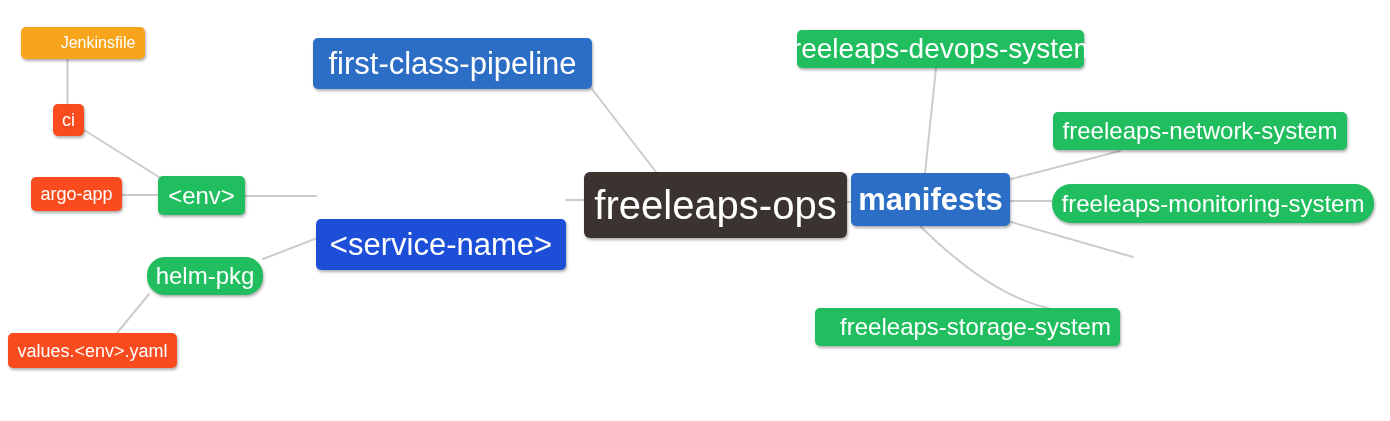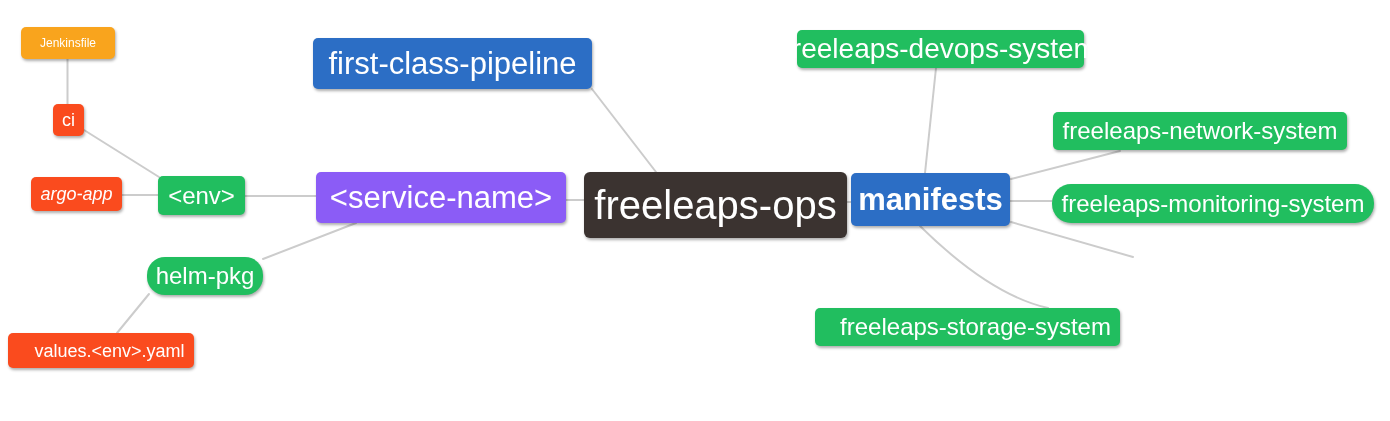--- a/index.html
+++ b/index.html
@@ -29,23 +29,23 @@
     justify-content: center;
     color: #ffffff;
     white-space: nowrap;
     border-radius: 5px;
     box-shadow: 1px 2px 3px rgba(0,0,0,0.32);
     cursor: pointer;
     line-height: 1;
     user-select: none;
   }
   
-  #n-jenkinsfile          { left:21px;   top:27px;  width:94px;  height:32px; font-size:12px; }
+  #n-jenkinsfile          { left:21px;   top:27px;  width:94px;  height:32px; font-size:16px;padding-left:30px; }
   #n-ci                   { left:53px;   top:104px; width:31px;  height:32px; font-size:18px; }
-  #n-argo-app             { left:31px;   top:177px; width:91px;  height:34px; font-size:18px;font-style:italic; }
+  #n-argo-app             { left:31px;   top:177px; width:91px;  height:34px; font-size:18px; }
   #n-env                  { left:158px;  top:176px; width:87px;  height:39px; font-size:24px; }
   #n-first-class-pipeline { left:313px;  top:38px;  width:279px; height:51px; font-size:31px; }
   #n-service-name         { left:316px;  top:172px; width:250px; height:51px; font-size:31px; }
   #n-freeleaps-ops        { left:584px;  top:172px; width:263px; height:66px; font-size:40px; border-radius:6px; }
   #n-manifests            { left:851px;  top:173px; width:159px; height:53px; font-size:31px; }
   #n-devops-system        { left:797px;  top:30px;  width:287px; height:38px; font-size:28px; }
   #n-network-system       { left:1053px; top:112px; width:294px; height:38px; font-size:24px; }
   #n-monitoring-system    { left:1052px; top:184px; width:322px; height:39px; font-size:24px;border-radius:19px; }
   #n-controls-system      { left:1061px; top:256px; width:292px; height:39px; font-size:24px; }
   #n-storage-system       { left:815px;  top:308px; width:289px; height:38px; font-size:24px;padding-left:16px; }
@@ -72,23 +72,23 @@
     <path d="M1010 201 L1052 201" style="stroke: rgb(204, 204, 204);"></path>
     <path d="M1011 222 L1133 257" style="stroke: rgb(204, 204, 204);"></path>
     <path d="M920 226 Q990 295 1048 308" style="stroke: rgb(204, 204, 204);"></path>
   </svg>
 
   <div class="node" id="n-jenkinsfile" style="background: rgb(249, 164, 29);">Jenkinsfile</div>
   <div class="node" id="n-ci" style="background: rgb(250, 75, 30);">ci</div>
   <div class="node" id="n-argo-app" style="background: rgb(250, 75, 30);">argo-app</div>
   <div class="node" id="n-env" style="background: rgb(33, 190, 95);">&lt;env&gt;</div>
   <div class="node" id="n-first-class-pipeline" style="background: rgb(44, 110, 197);">first-class-pipeline</div>
-  <div class="node" id="n-service-name" style="background: #8b5cf6;">&lt;service-name&gt;</div>
+  <div class="node" id="n-service-name" style="background: #1d4ed8; margin-top: 47px;">&lt;service-name&gt;</div>
   <div class="node" id="n-freeleaps-ops" style="background: rgb(59, 51, 48);">freeleaps-ops</div>
   <div class="node" id="n-manifests" style="background: rgb(44, 110, 197); font-weight: bold;">manifests</div>
   <div class="node" id="n-devops-system" style="background: rgb(33, 190, 95);">freeleaps-devops-system</div>
   <div class="node" id="n-network-system" style="background: rgb(33, 190, 95);">freeleaps-network-system</div>
   <div class="node" id="n-monitoring-system" style="background: rgb(33, 190, 95);">freeleaps-monitoring-system</div>
   <div class="node" id="n-storage-system" style="background: rgb(33, 190, 95);">freeleaps-storage-system</div>
   <div class="node" id="n-helm-pkg" style="background: rgb(33, 190, 95);">helm-pkg</div>
-  <div class="node" id="n-values-env-yaml" style="background: rgb(250, 75, 30); padding-left: 17px;">values.&lt;env&gt;.yaml</div>
+  <div class="node" id="n-values-env-yaml" style="background: rgb(250, 75, 30);">values.&lt;env&gt;.yaml</div>
 
 </div>
 
 </body></html>

